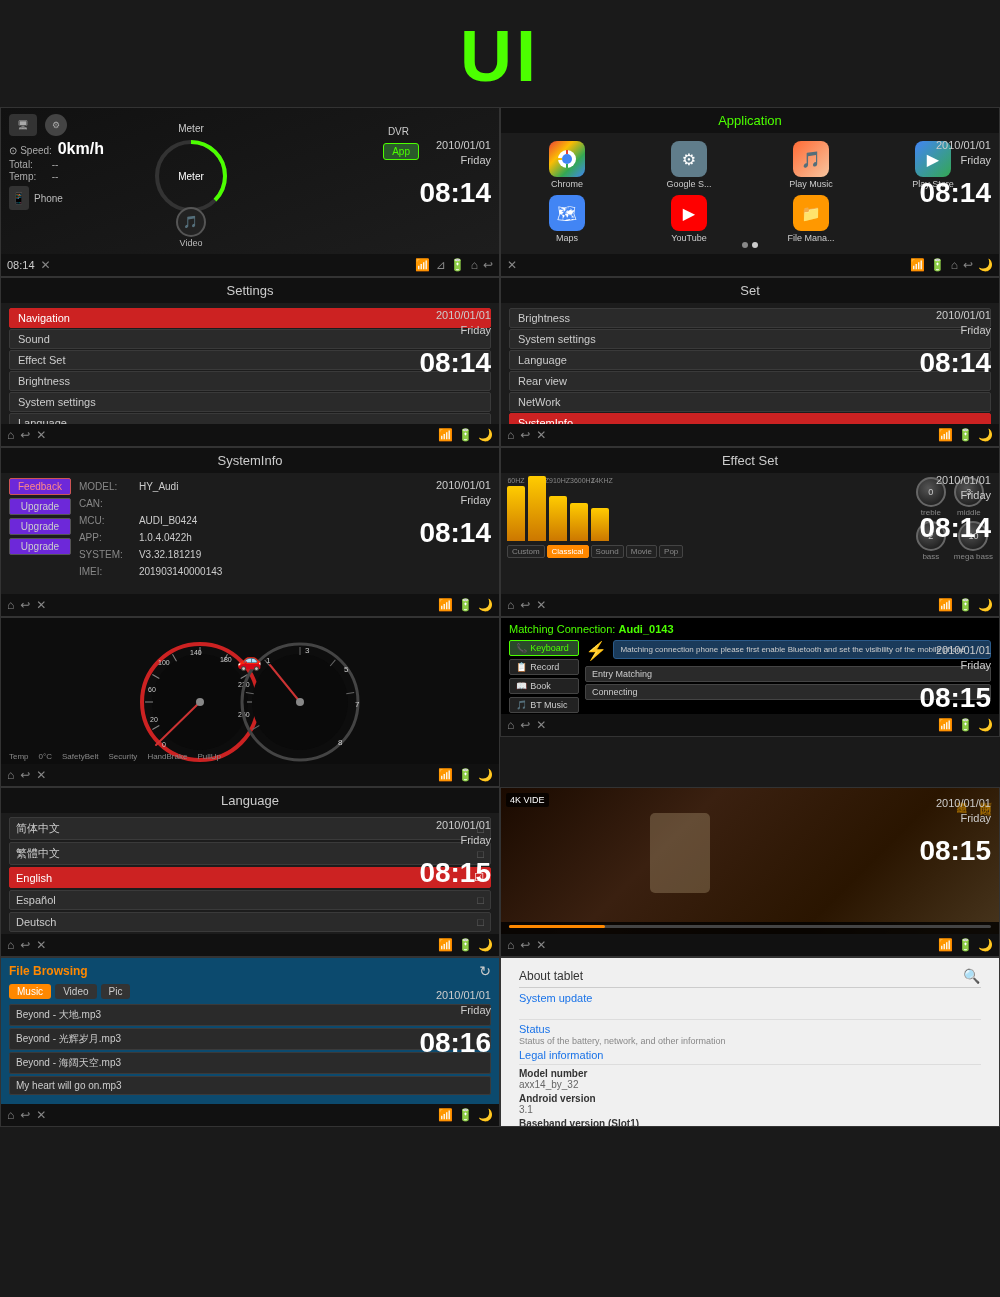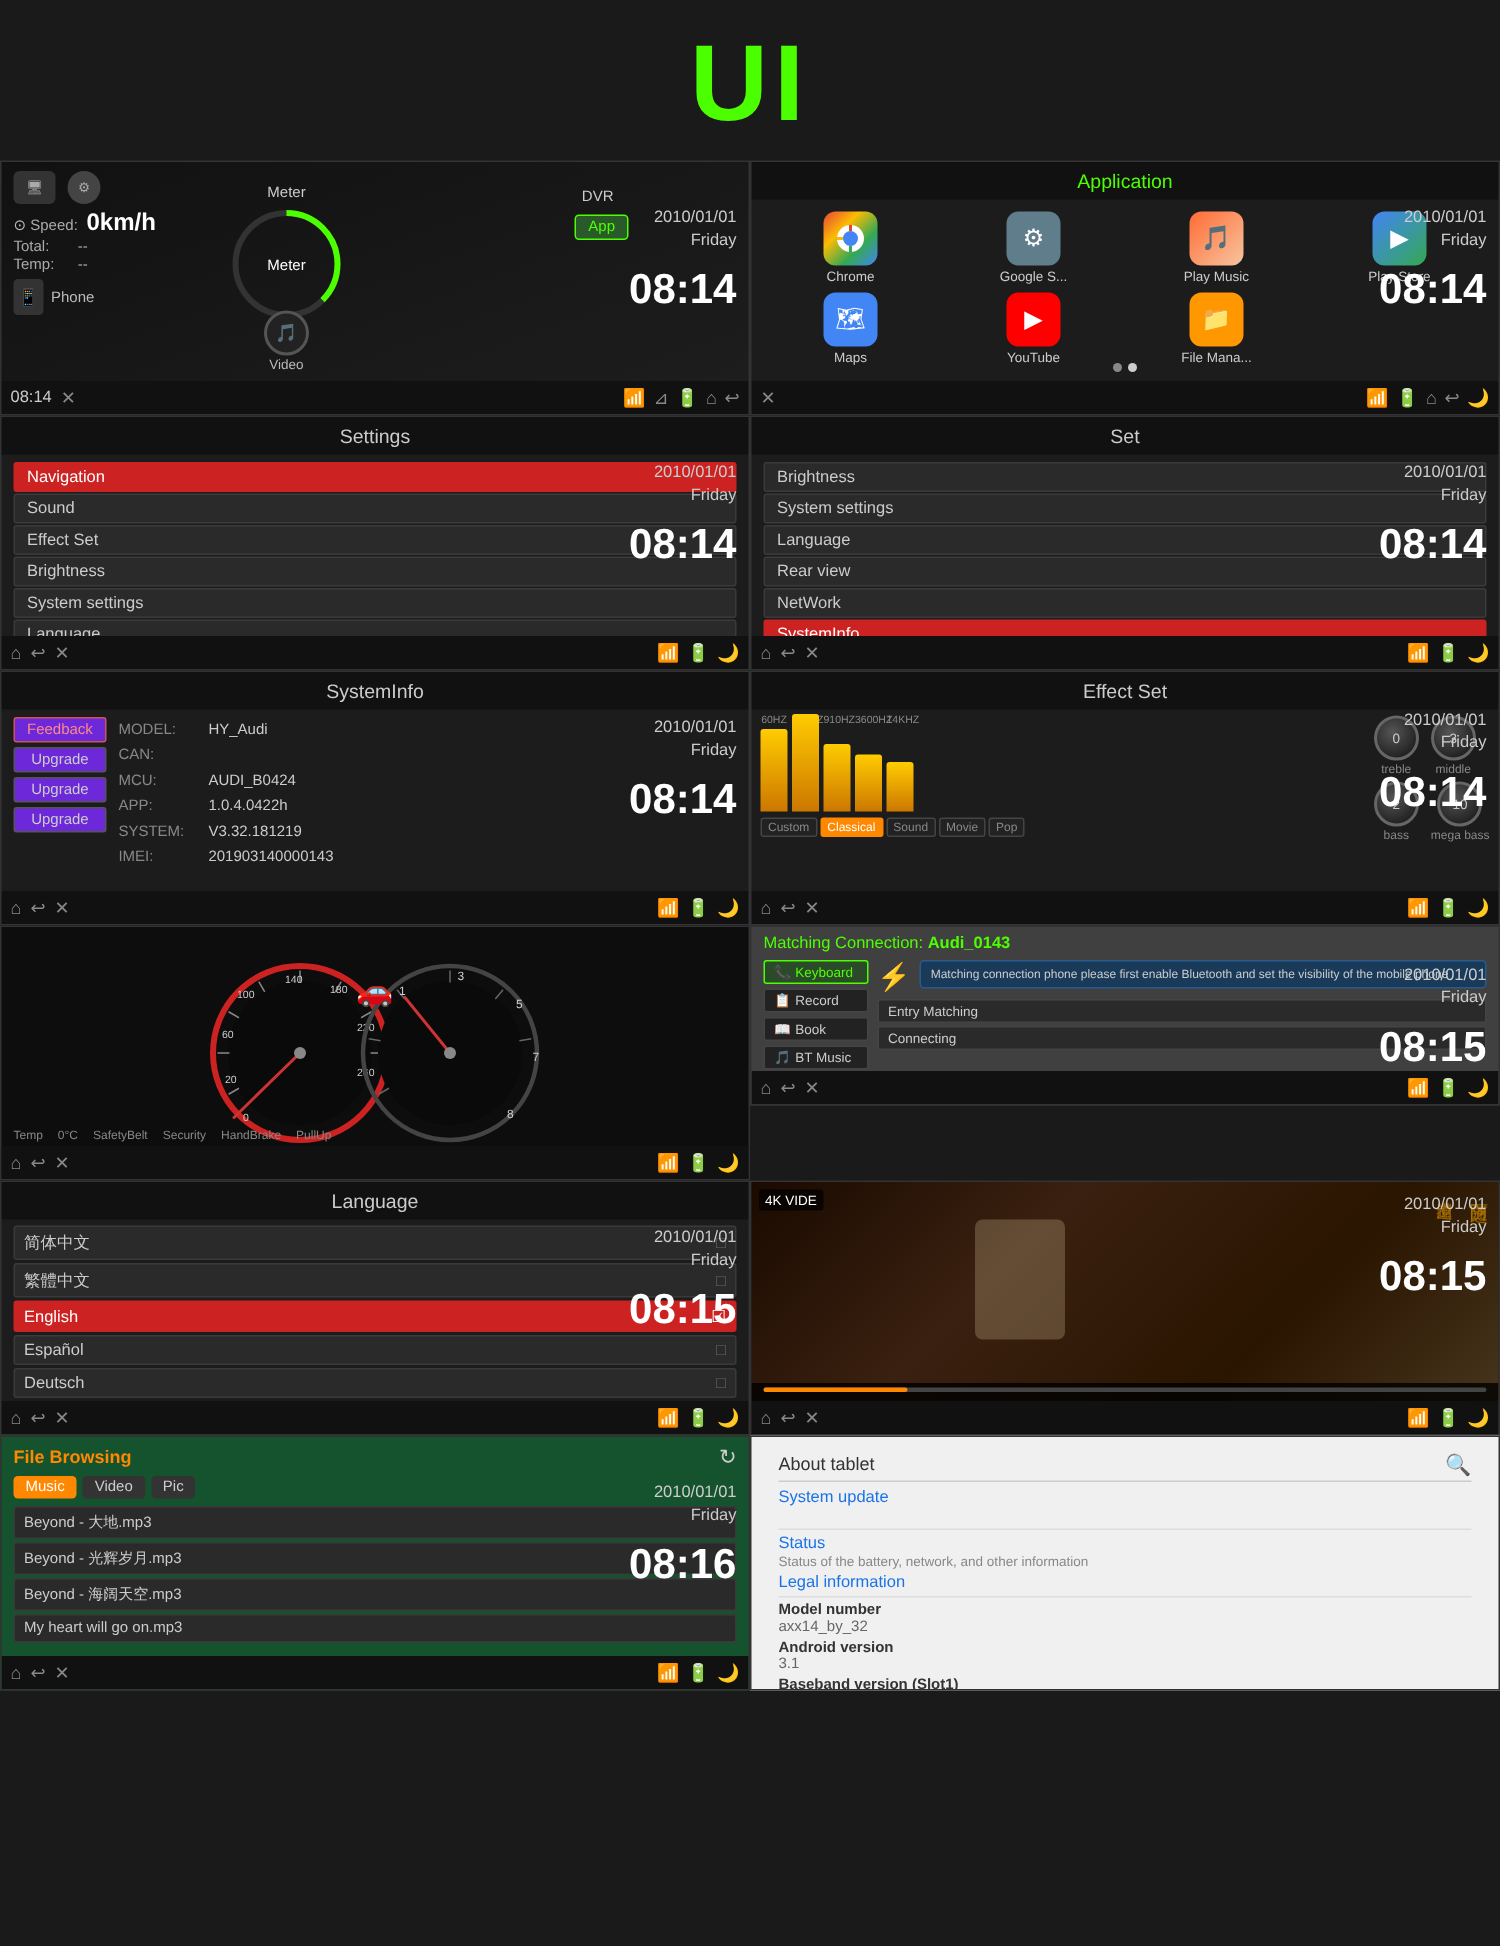--- a/index.html
+++ b/index.html
@@ -623,21 +623,21 @@
       <span class="icon-sym">↩</span>
       <span class="icon-sym">✕</span>
       <div class="icons">
         <span class="icon-sym">📶</span>
         <span class="icon-sym">🔋</span>
         <span class="icon-sym">🌙</span>
       </div>
     </div>
   </div>
 
-  <div class="panel" style="height:120px;position:relative;background:#404040;">
+  <div class="panel" style="height:120px;position:relative;background:#000000;">
     <div style="padding:5px 8px;">
       <div style="font-size:11px;margin-bottom:5px;">
         <span style="color:#4cff00;">Matching Connection:</span>
         <span style="color:#4cff00;font-weight:bold;">Audi_0143</span>
       </div>
       <div style="display:flex;gap:6px;">
 
         <div style="display:flex;flex-direction:column;gap:3px;min-width:70px;">
           <div style="padding:2px 6px;background:#2a4a2a;border:1px solid #4cff00;border-radius:2px;font-size:9px;color:#4cff00;display:flex;align-items:center;gap:3px;">
             <span>📞</span>
@@ -762,21 +762,21 @@
       <span class="icon-sym">↩</span>
       <span class="icon-sym">✕</span>
       <div class="icons">
         <span class="icon-sym">📶</span>
         <span class="icon-sym">🔋</span>
         <span class="icon-sym">🌙</span>
       </div>
     </div>
   </div>
 
-  <div class="panel" style="height:170px;position:relative;background:#14532d;">
+  <div class="panel" style="height:170px;position:relative;background:#0c4a6e;">
     <div style="padding:5px 8px;">
       <div style="display:flex;justify-content:space-between;align-items:center;margin-bottom:5px;">
         <span style="color:#ff8800;font-size:12px;font-weight:bold;">File Browsing</span>
         <span style="color:#ccc;font-size:14px;">↻</span>
       </div>
 
       <div style="display:flex;gap:4px;margin-bottom:5px;">
         <div style="padding:2px 8px;font-size:10px;color:#fff;border-radius:3px;background:#ff8800;">Music</div>
         <div style="padding:2px 8px;font-size:10px;color:#ccc;border-radius:3px;background:#333;">Video</div>
         <div style="padding:2px 8px;font-size:10px;color:#ccc;border-radius:3px;background:#333;">Pic</div>

